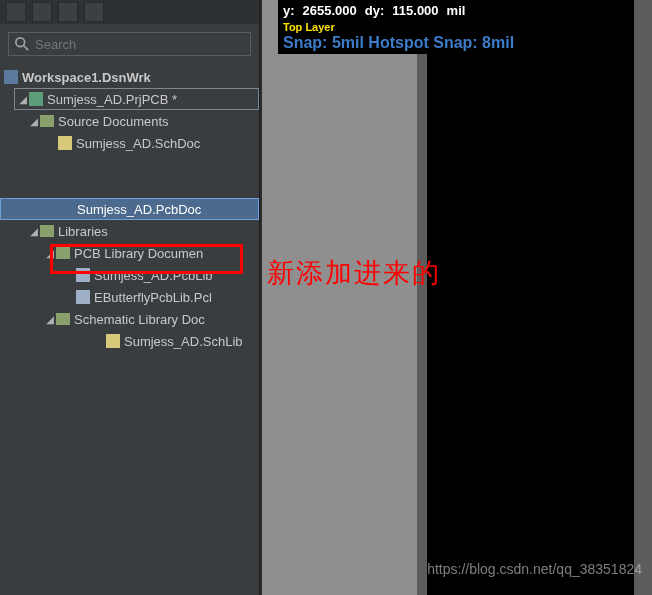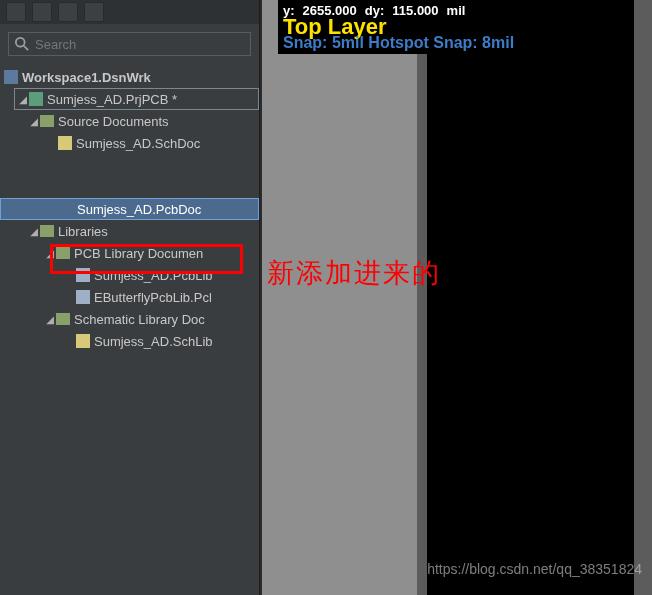--- a/index.html
+++ b/index.html
@@ -23,21 +23,21 @@
   .lib { background:#9fafc5; }
   .ws-icon { width:14px; height:14px; background:#5c7a9e; margin-right:4px; display:inline-block; }
   .prj-icon { width:14px; height:14px; background:#5c9e7b; margin-right:4px; display:inline-block; }
 
   .canvas { position:absolute; left:262px; top:0; right:0; height:595px; background:#000; }
   .lightgrey { position:absolute; left:0; top:0; width:158px; height:595px; background:#8f8f8f; }
   .dim { position:absolute; top:0; height:595px; background:#5c5c5c; }
 
   .hud { position:absolute; left:278px; top:0; width:242px; background:#000; border:1px solid #000; padding:2px 4px; line-height:16px; }
   .hud-coord { font-family:monospace; font-size:13px; font-weight:bold; color:#fff; display:flex; gap:8px; }
-  .hud-layer { font-size:22px; font-weight:bold; color:#ffe100; }
+  .hud-layer { font-size:11px; font-weight:bold; color:#ffe100; }
   .hud-snap { font-size:16px; font-weight:bold; color:#3c7cc8; }
 
   .redbox { position:absolute; left:50px; top:244px; width:193px; height:30px; border:3px solid #ff0000; pointer-events:none; }
   .anno { position:absolute; left:267px; top:255px; font-family:"SimSun","Songti SC",serif; font-size:27px; color:#ff0000; letter-spacing:2px; pointer-events:none; }
   .wm { position:absolute; right:10px; bottom:18px; color:#cfcfcf; font-size:14px; opacity:.6;margin-left:7px; }
 </style>
 </head>
 <body>
 
 <div class="panel">
@@ -93,21 +93,21 @@
     </div>
     <div class="row" style="padding-left:76px">
       <span class="file-icon lib"></span>
       <span>EButterflyPcbLib.Pcl</span>
     </div>
     <div class="row" style="padding-left:44px">
       <span class="tw">◢</span>
       <span class="folder-icon"></span>
       <span>Schematic Library Doc</span>
     </div>
-    <div class="row" style="padding-left:76px">
+    <div class="row" style="padding-left:106px">
       <span class="file-icon sch"></span>
       <span>Sumjess_AD.SchLib</span>
     </div>
   </div>
 </div>
 
 <div class="canvas">
   <div class="lightgrey"></div>
   <div class="dim" style="left:155px;width:10px"></div>
   <div class="dim" style="left:372px;width:18px"></div>

